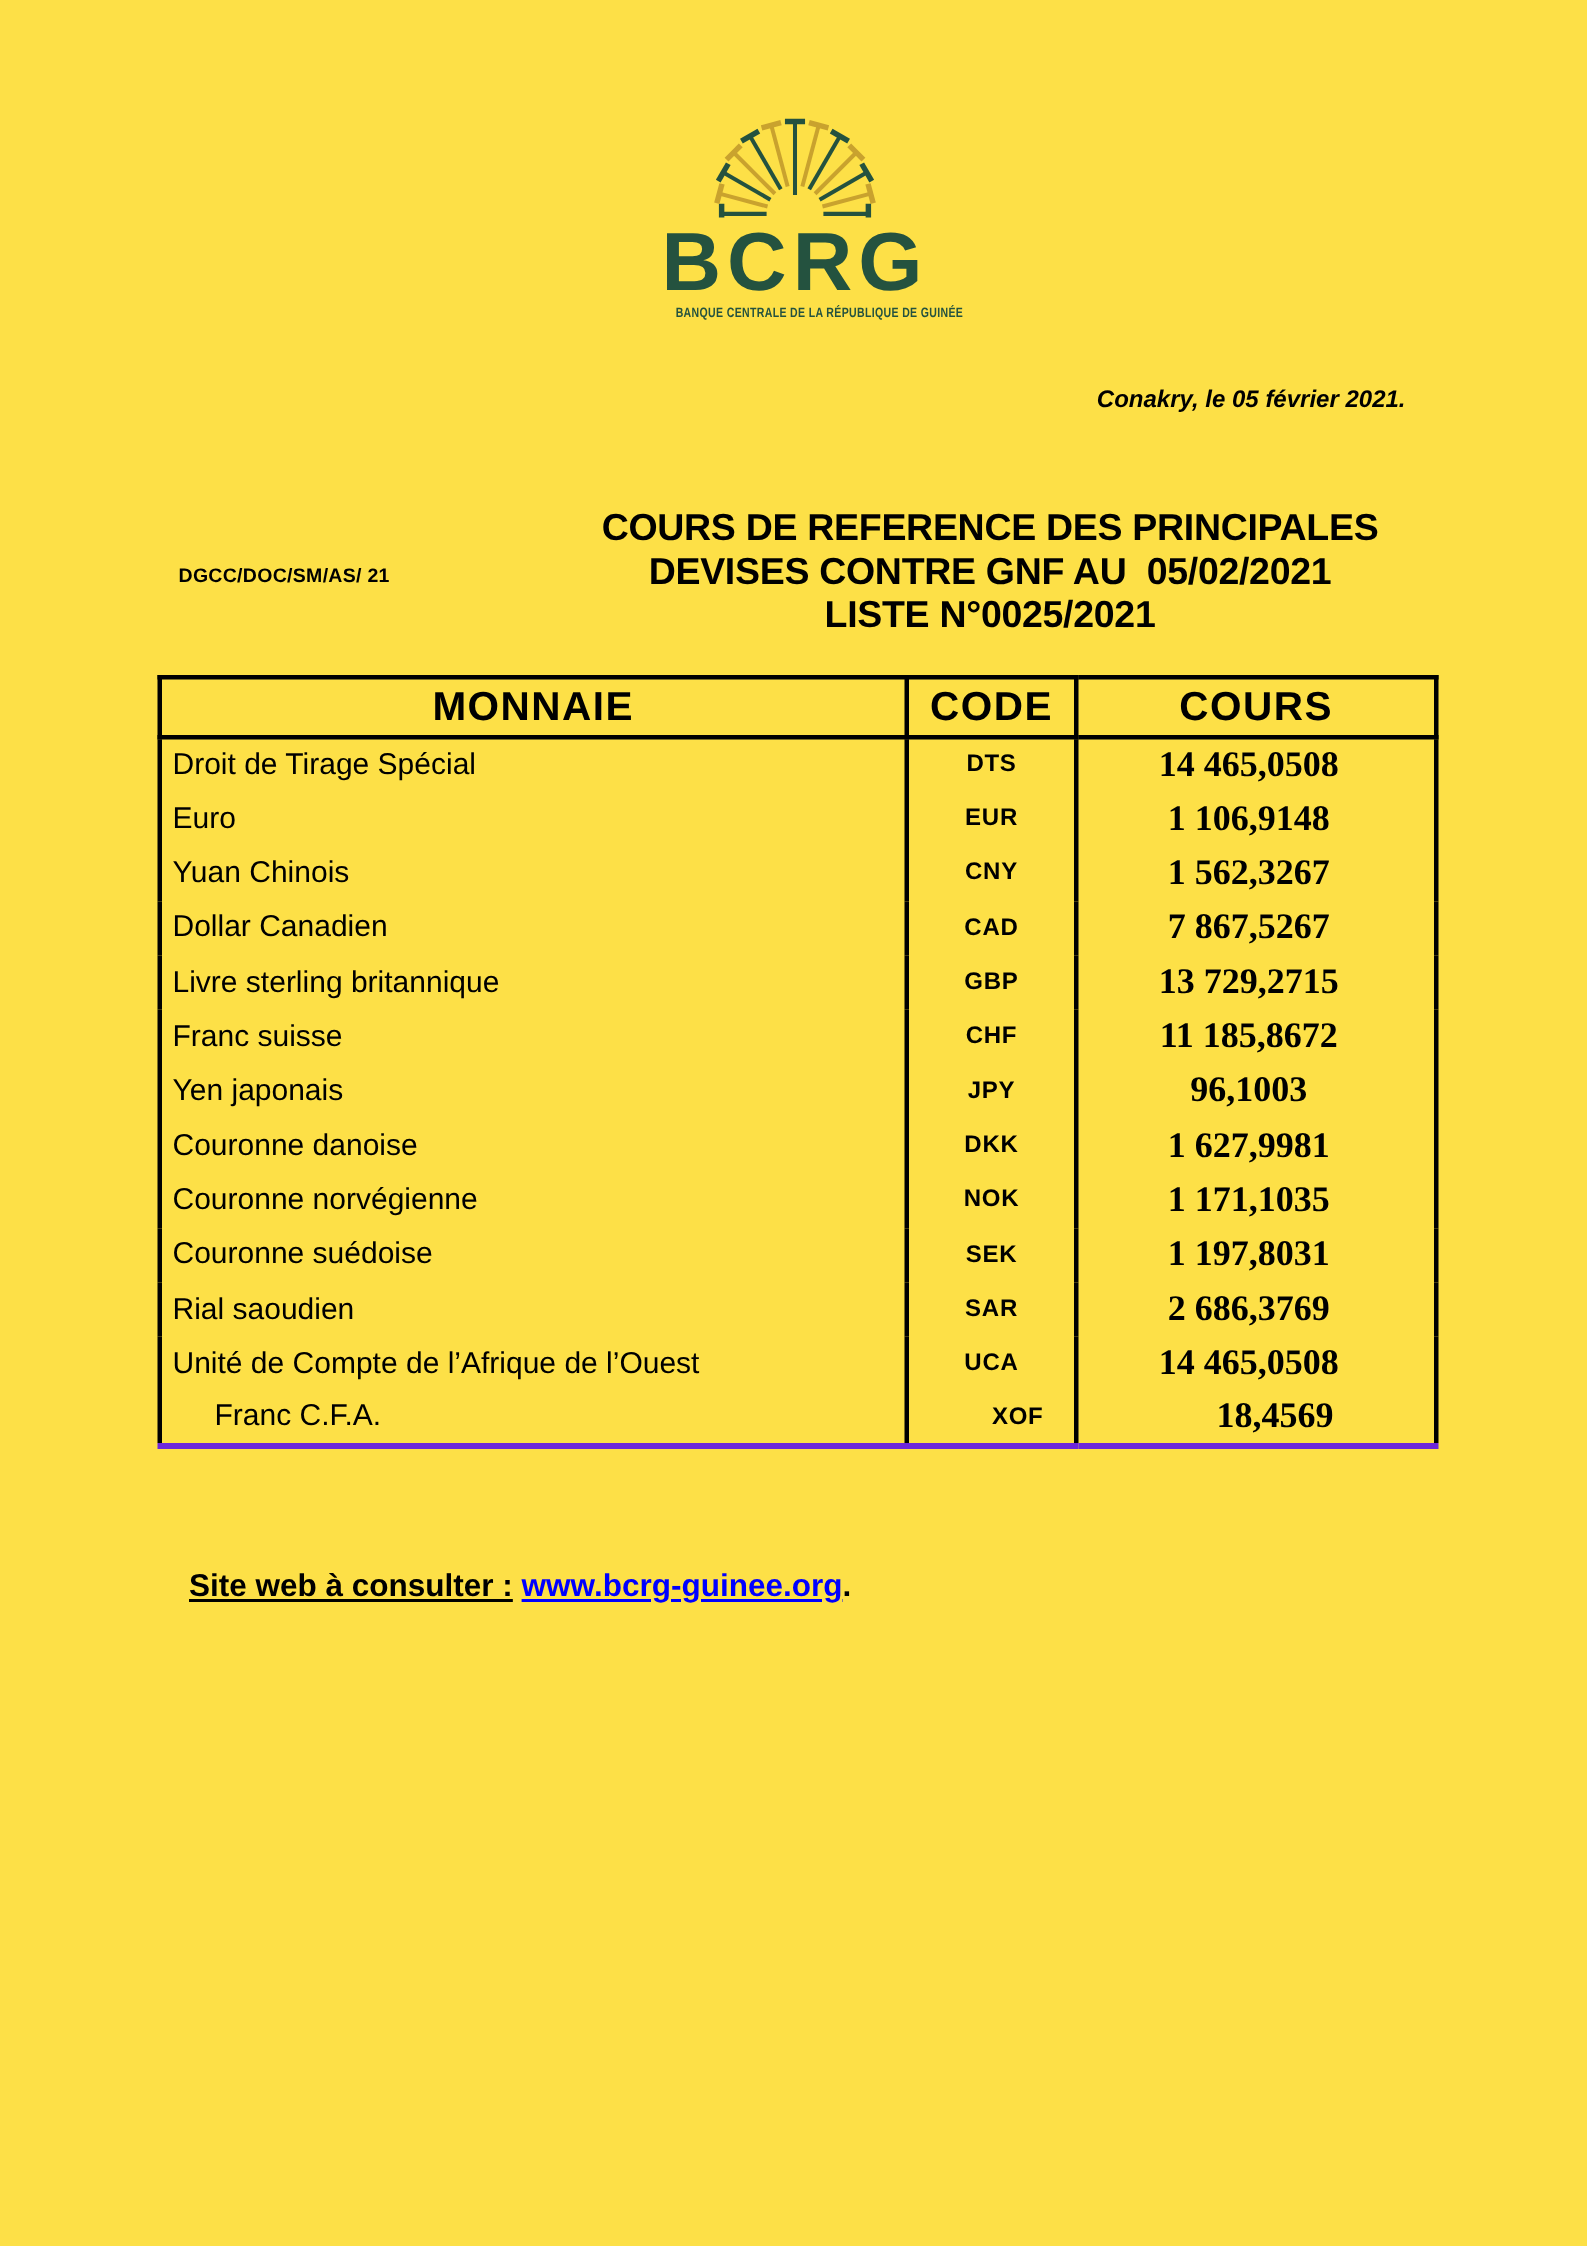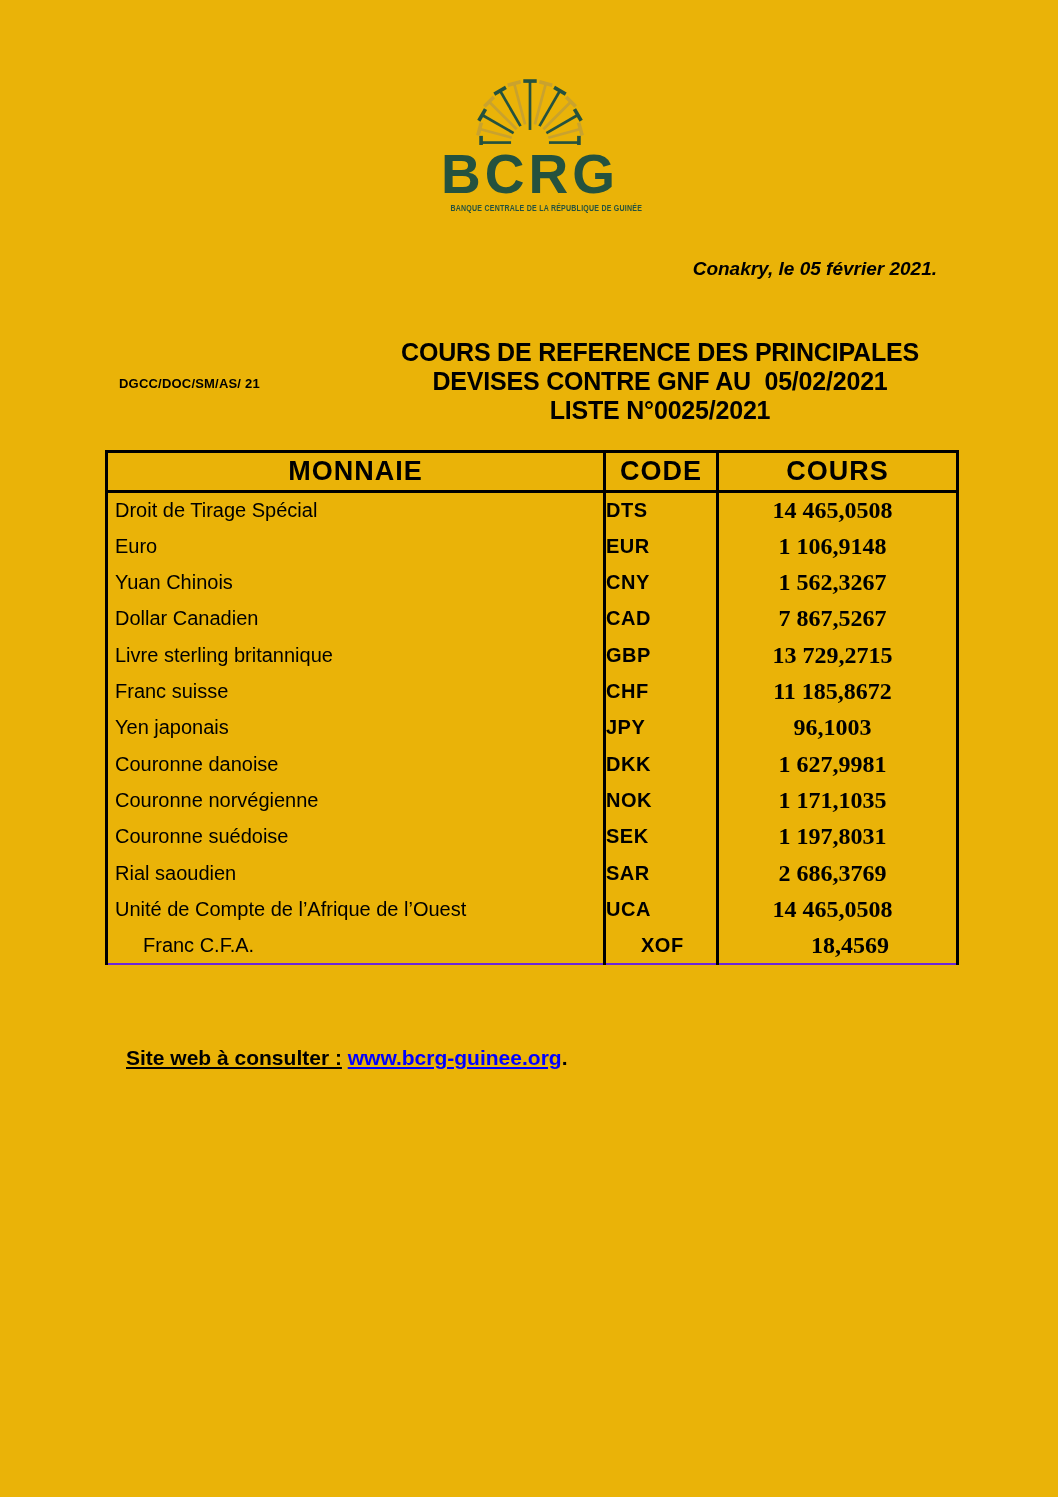--- a/index.html
+++ b/index.html
@@ -5,21 +5,21 @@
   :root{
     --green:#24523F;
     --gold:#C9A22E;
     --link:#0000FF;
   }
   *{margin:0;padding:0;box-sizing:border-box;}
   body{background:#e8e8e8;font-family:"Liberation Sans",sans-serif;}
   .page{
     position:relative;
     width:1058px;height:1497px;
-    background:#eab308;
+    background:#fde047;
     margin:0 auto;
     overflow:hidden;
   }
   
   .logo{
     position:absolute;left:428px;top:66px;width:204px;
     text-align:center;
   }
   .logo-fan{display:block;margin:0 auto;}
   .logo-wordmark{
@@ -29,21 +29,21 @@
   }
   .logo-subtitle{
     font-size:9px;font-weight:bold;color:var(--green);
     white-space:nowrap;letter-spacing:0.3px;
     transform:scaleX(0.78);transform-origin:50% 50%;
     margin-top:3px;
   }
   
   .date-line{
     position:absolute;top:258px;right:121px;
-    font-size:19px;font-weight:bold;font-style:italic;
+    font-size:16px;font-weight:bold;font-style:italic;
     color:#000;
   }
   .reference{
     position:absolute;left:119px;top:376px;
     font-size:13px;font-weight:bold;color:#000;
     letter-spacing:0.2px;
   }
   .doc-title{
     position:absolute;left:360px;top:338px;width:600px;
     text-align:center;color:#000;
@@ -61,30 +61,30 @@
   .rates-table th,.rates-table td{
     border-left:3px solid #000;border-right:3px solid #000;
     overflow:hidden;
   }
   .rates-table th{
     border-top:3px solid #000;border-bottom:3px solid #000;
     height:40px;font-size:27px;font-weight:bold;
     letter-spacing:1px;text-align:center;vertical-align:middle;
     color:#000;
   }
-  .rates-table tbody tr:last-child td{border-bottom:2px solid #6d28d9;padding-left:35px;}
+  .rates-table tbody tr:last-child td{border-bottom:4px solid #6d28d9;padding-left:35px;}
   .rates-table td{
     height:36.35px;vertical-align:middle;color:#000;
   }
   td.cell-monnaie{
     font-size:20px;font-weight:normal;padding-left:7px;
     white-space:nowrap;
   }
   td.cell-code{
-    font-size:20px;font-weight:bold;text-align:left;
+    font-size:16px;font-weight:bold;text-align:center;
     letter-spacing:0.5px;
     margin-left:20px;
   }
   td.cell-cours{
     font-family:"Liberation Serif",serif;
     font-size:24px;font-weight:bold;text-align:center;
     padding-right:10px;white-space:nowrap;
   }
   
   .site-line{

